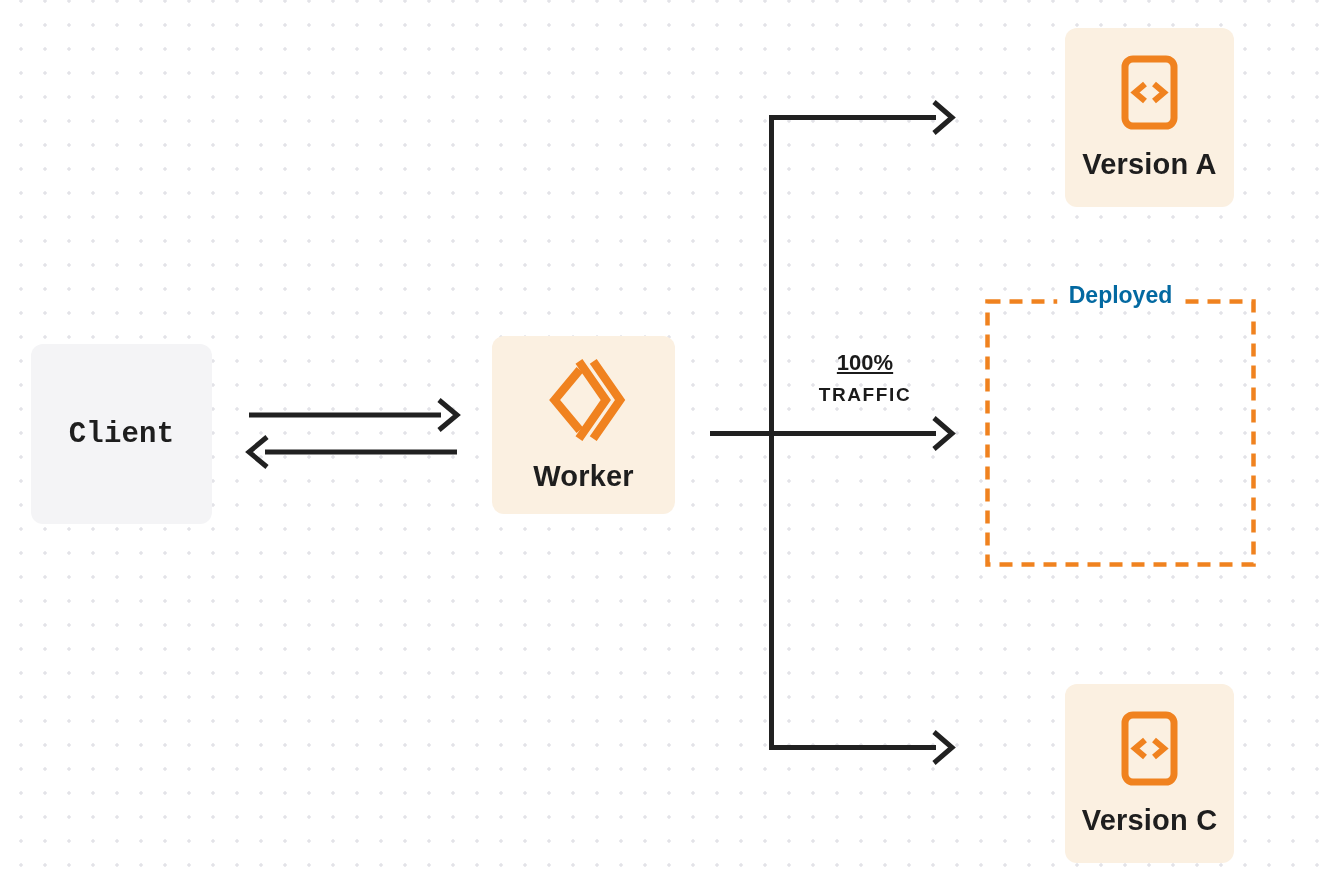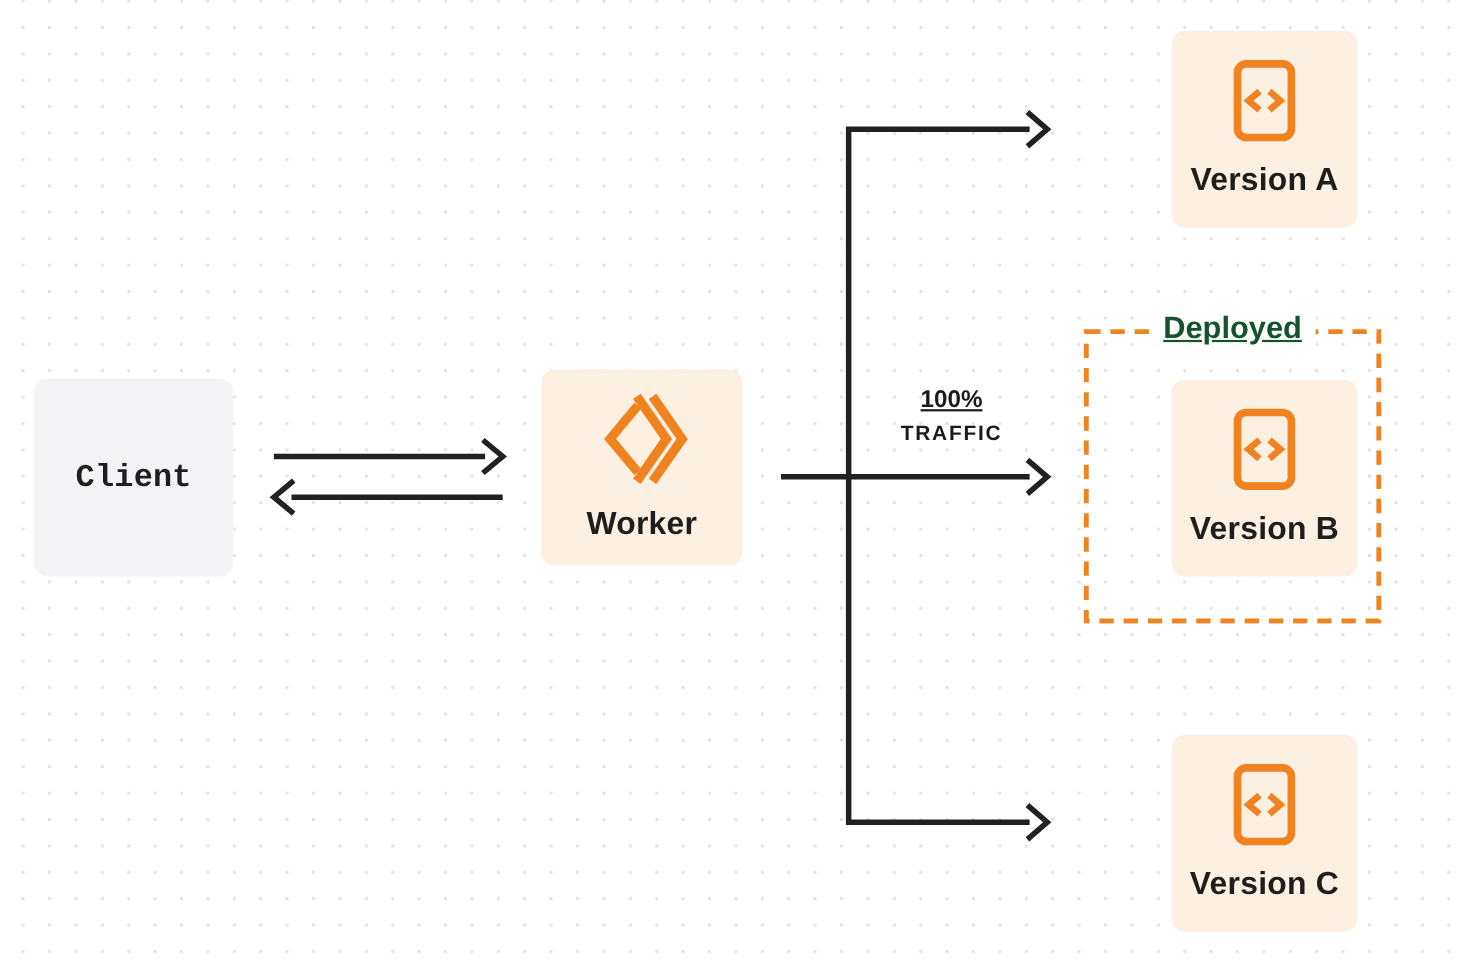--- a/index.html
+++ b/index.html
@@ -24,28 +24,28 @@
   .node-cream{background:#fbf0e1;}
   .node-label{
     font-size:29px;font-weight:700;color:#1e1e1e;letter-spacing:.2px;
   }
   .client-box{left:31px;top:344px;width:181px;height:180px;}
   .worker-box{left:492px;top:336px;width:183px;height:178px;}
   .worker-box .icon-wrap{margin-bottom:14px;}
   .version-box{left:1029px;width:169px;height:179px;margin-left:36px;}
   .version-a{top:28px;}
   .version-b{top:345px;}
-  .version-c{top:668px;}
+  .version-c{top:684px;}
   .version-box .icon-wrap{margin-bottom:14px;}
   .deployed-rect{position:absolute;left:985px;top:299px;width:271px;height:268px;}
   .deployed-rect svg{display:block;}
   .deployed-label{
     position:absolute;left:50%;top:-17px;transform:translateX(-50%);
     background:#ffffff;padding:0 12px;
-    color:#14532d;font-size:28px;font-weight:700;white-space:nowrap;text-decoration:underline;
+    color:#0369a1;font-size:23px;font-weight:700;white-space:nowrap;
   }
   .traffic-label{
     position:absolute;left:780px;top:348px;width:170px;
     text-align:center;color:#1b1b1b;font-weight:700;
   }
   .traffic-line1{font-size:22px;line-height:30px;text-decoration:underline;}
   .traffic-line2{font-size:19px;line-height:33px;letter-spacing:1.6px;}
 </style>
 </head>
 <body>
@@ -113,30 +113,20 @@
     <span class="icon-wrap">
       <svg width="57" height="75" viewBox="0 0 57 75" fill="none" stroke="#f0821f" stroke-linejoin="miter" stroke-linecap="butt">
         <rect x="4" y="4" width="49" height="67" rx="8" stroke-width="7"></rect>
         <polyline points="24,29 14,37.5 24,46" stroke-width="6"></polyline>
         <polyline points="33,29 43,37.5 33,46" stroke-width="6"></polyline>
       </svg>
     </span>
     <span class="node-label">Version A</span>
   </div>
 
-  <div class="node node-cream version-box version-b">
-    <span class="icon-wrap">
-      <svg width="57" height="75" viewBox="0 0 57 75" fill="none" stroke="#f0821f" stroke-linejoin="miter" stroke-linecap="butt">
-        <rect x="4" y="4" width="49" height="67" rx="8" stroke-width="7"></rect>
-        <polyline points="24,29 14,37.5 24,46" stroke-width="6"></polyline>
-        <polyline points="33,29 43,37.5 33,46" stroke-width="6"></polyline>
-      </svg>
-    </span>
-    <span class="node-label">Version B</span>
-  </div>
 
   <div class="node node-cream version-box version-c">
     <span class="icon-wrap">
       <svg width="57" height="75" viewBox="0 0 57 75" fill="none" stroke="#f0821f" stroke-linejoin="miter" stroke-linecap="butt">
         <rect x="4" y="4" width="49" height="67" rx="8" stroke-width="7"></rect>
         <polyline points="24,29 14,37.5 24,46" stroke-width="6"></polyline>
         <polyline points="33,29 43,37.5 33,46" stroke-width="6"></polyline>
       </svg>
     </span>
     <span class="node-label">Version C</span>

